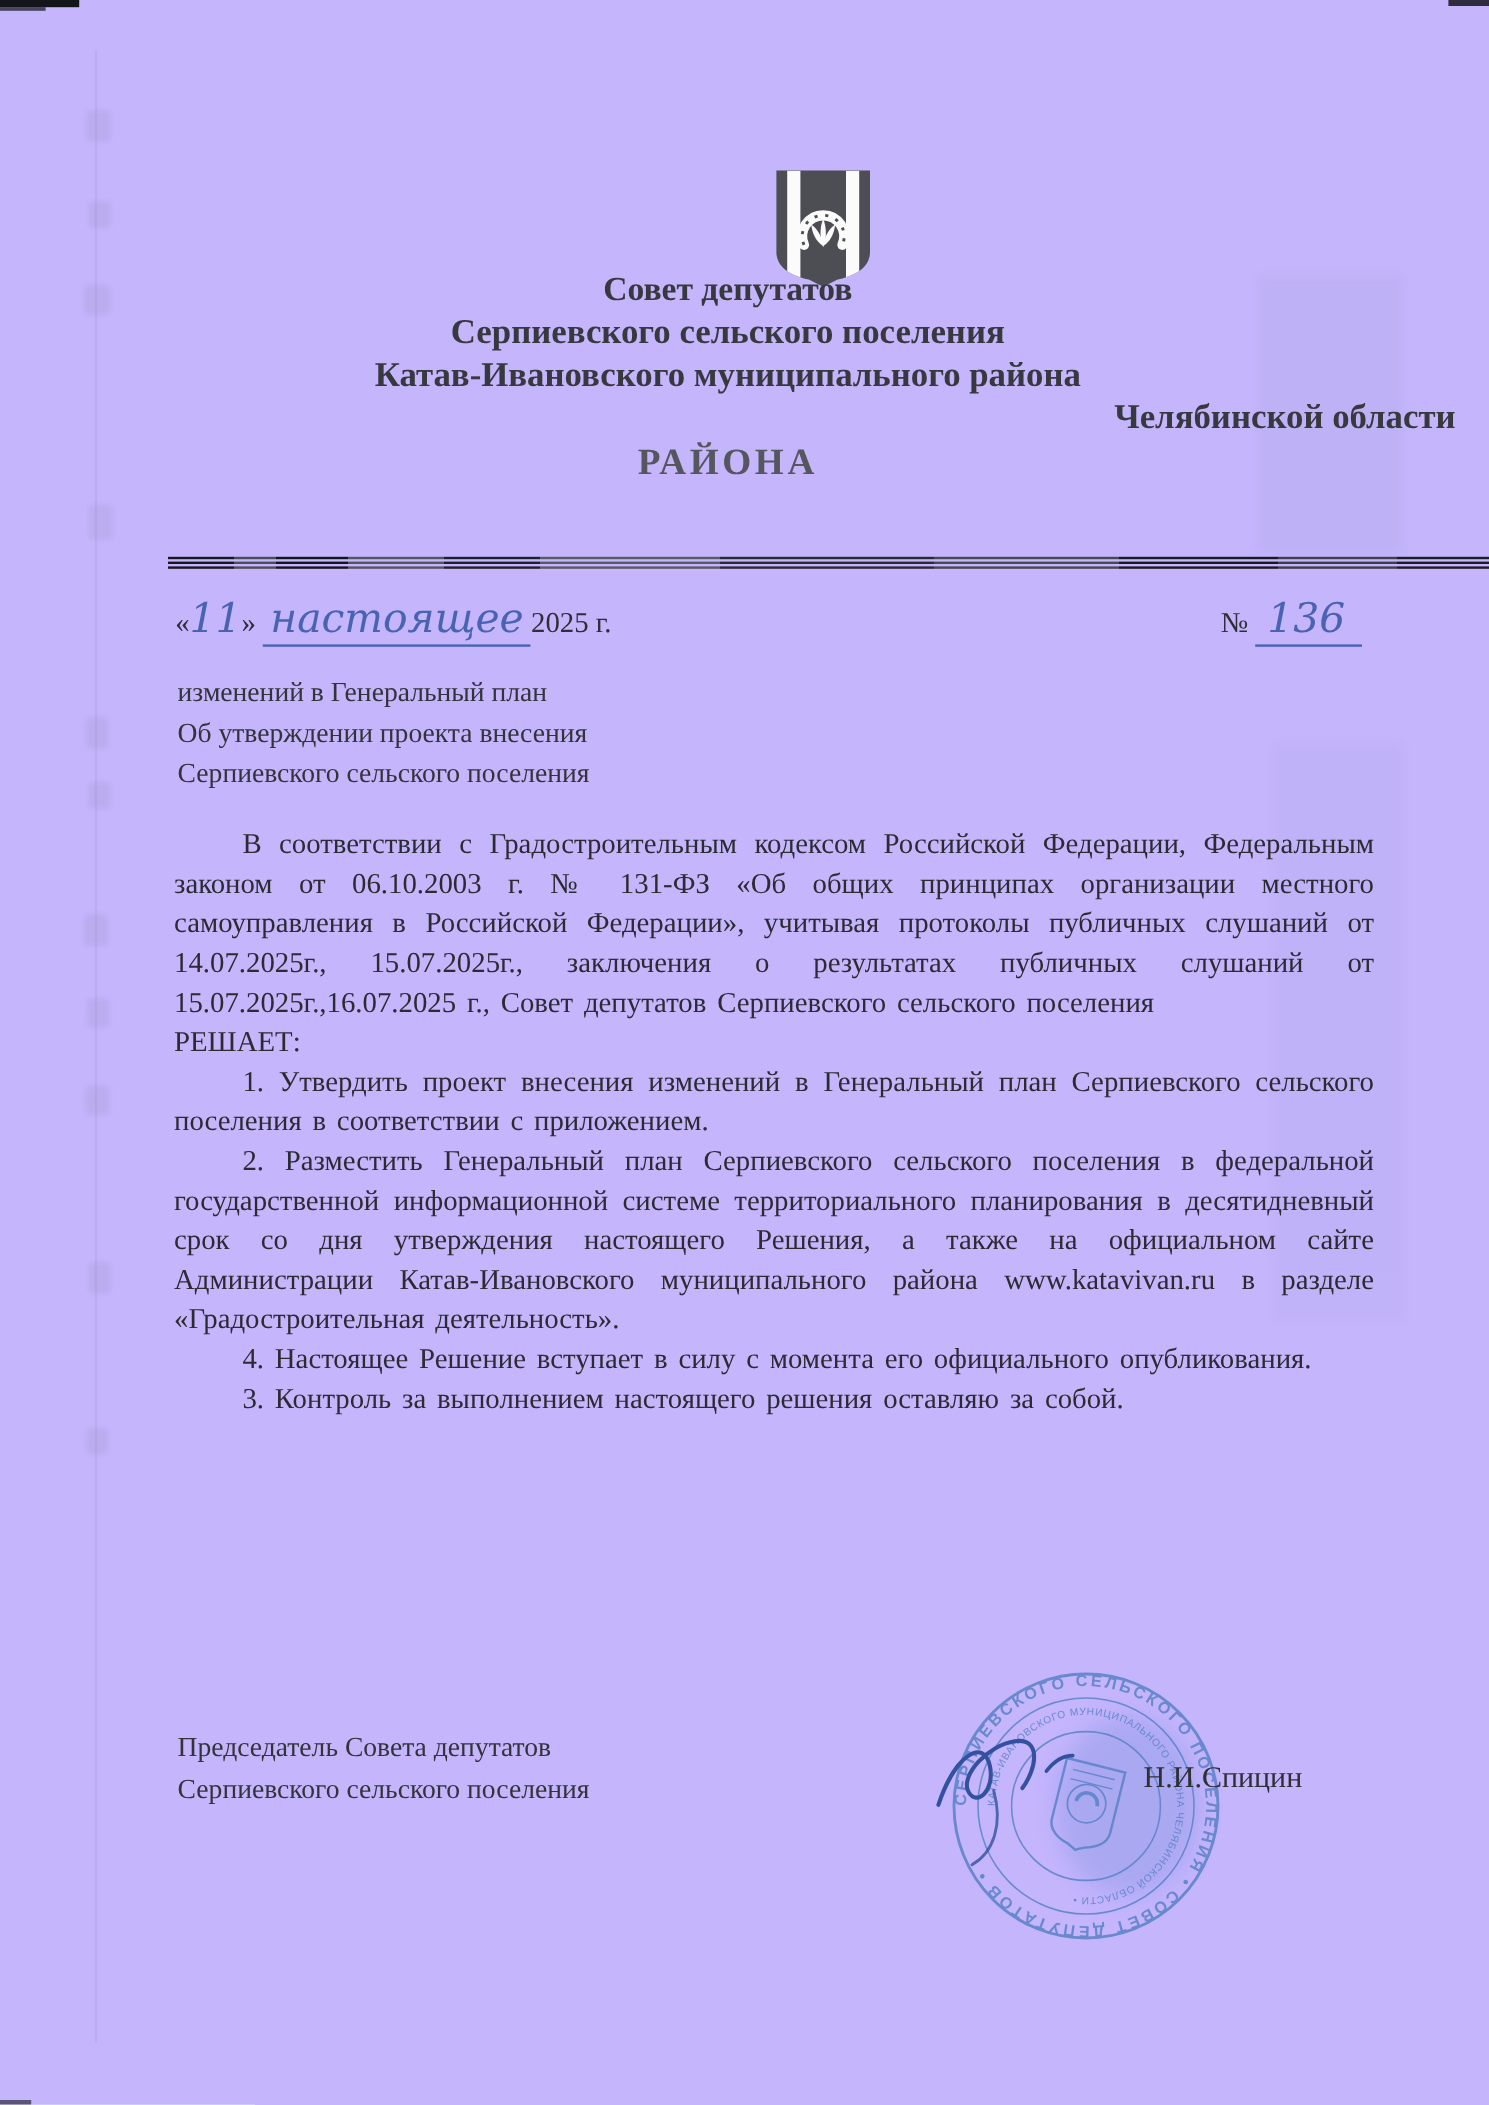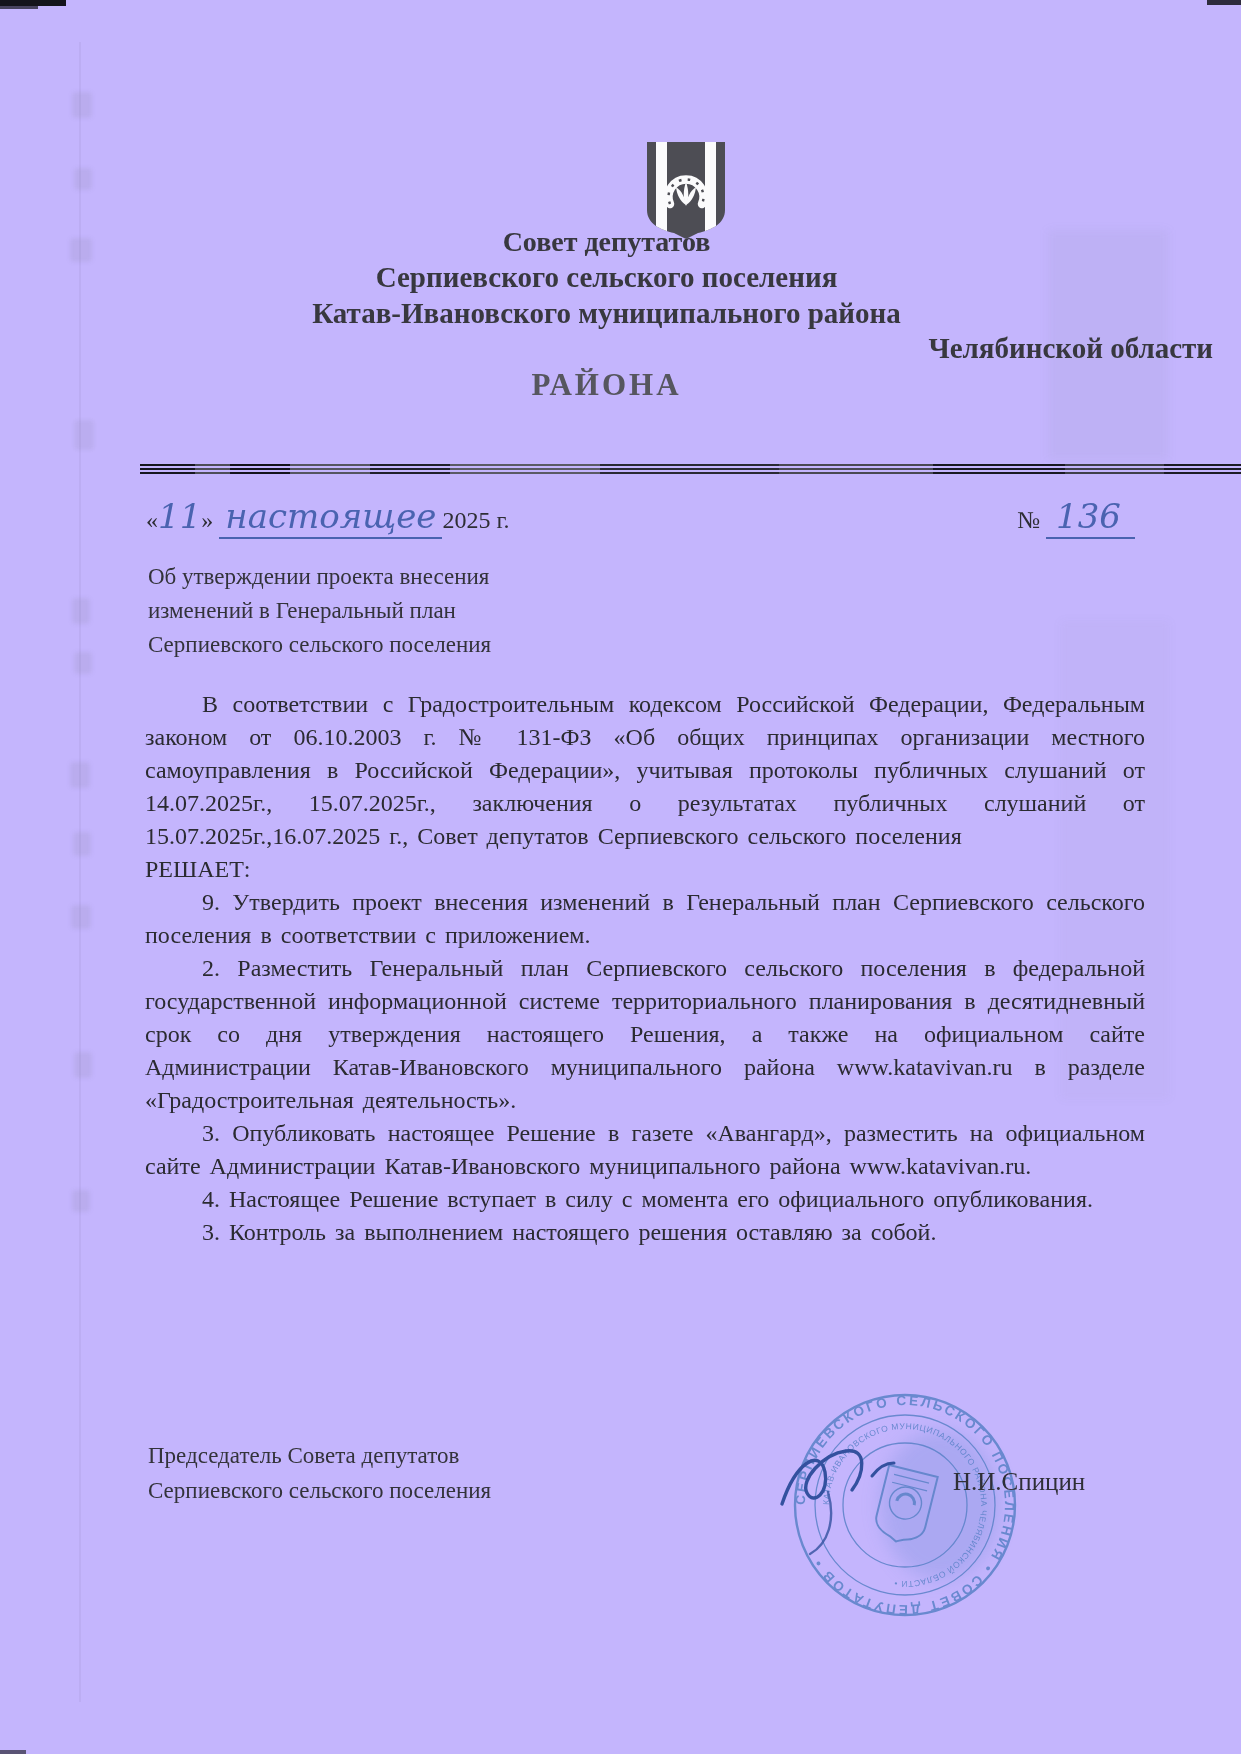--- a/index.html
+++ b/index.html
@@ -110,31 +110,30 @@
       <span>«</span><span class="hand">11</span><span>»</span>
       <span class="hand u">настоящее</span><span>2025 г.</span>
     </div>
     <div class="num-group">
       <span>№</span>
       <span class="hand">136</span>
     </div>
   </div>
 
   <div class="subject">
+    <div>изменений в Генеральный план</div>
     <div>Об утверждении проекта внесения</div>
-    <div>изменений в Генеральный план</div>
     <div>Серпиевского сельского  поселения</div>
   </div>
 
   <div class="body-text">
     <p>В соответствии с Градостроительным кодексом Российской Федерации, Федеральным законом от 06.10.2003 г. № 131-ФЗ «Об общих принципах организации местного самоуправления в Российской Федерации», учитывая протоколы публичных слушаний от 14.07.2025г., 15.07.2025г., заключения о результатах публичных слушаний от 15.07.2025г.,16.07.2025 г., Совет депутатов Серпиевского сельского  поселения</p>
     <p class="no-indent">РЕШАЕТ:</p>
-    <p>9. Утвердить проект внесения изменений в Генеральный план Серпиевского сельского  поселения в соответствии с приложением.</p>
+    <p>1. Утвердить проект внесения изменений в Генеральный план Серпиевского сельского  поселения в соответствии с приложением.</p>
     <p>2. Разместить Генеральный план Серпиевского сельского поселения в федеральной государственной информационной системе территориального планирования в десятидневный срок со дня утверждения настоящего Решения, а также на официальном сайте Администрации Катав-Ивановского муниципального района www.katavivan.ru в разделе «Градостроительная деятельность».</p>
-    <p>3. Опубликовать настоящее Решение в газете «Авангард», разместить на официальном сайте Администрации Катав-Ивановского муниципального района www.katavivan.ru.</p>
     <p>4. Настоящее Решение вступает в силу с момента его официального опубликования.</p>
     <p>3. Контроль за выполнением настоящего решения оставляю за собой.</p>
   </div>
 
   <div class="sign-block">
     <div>Председатель Совета депутатов</div>
     <div>Серпиевского сельского  поселения</div>
   </div>
 
   <div class="stamp-smear"></div>

